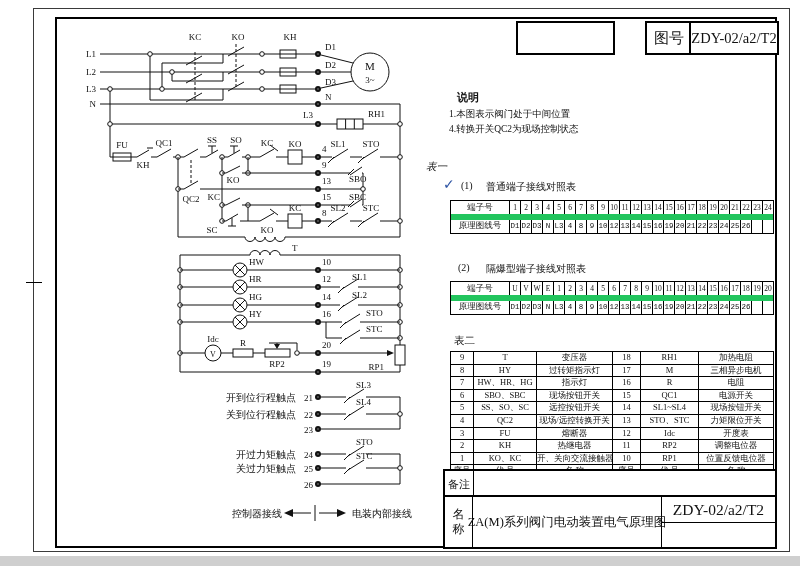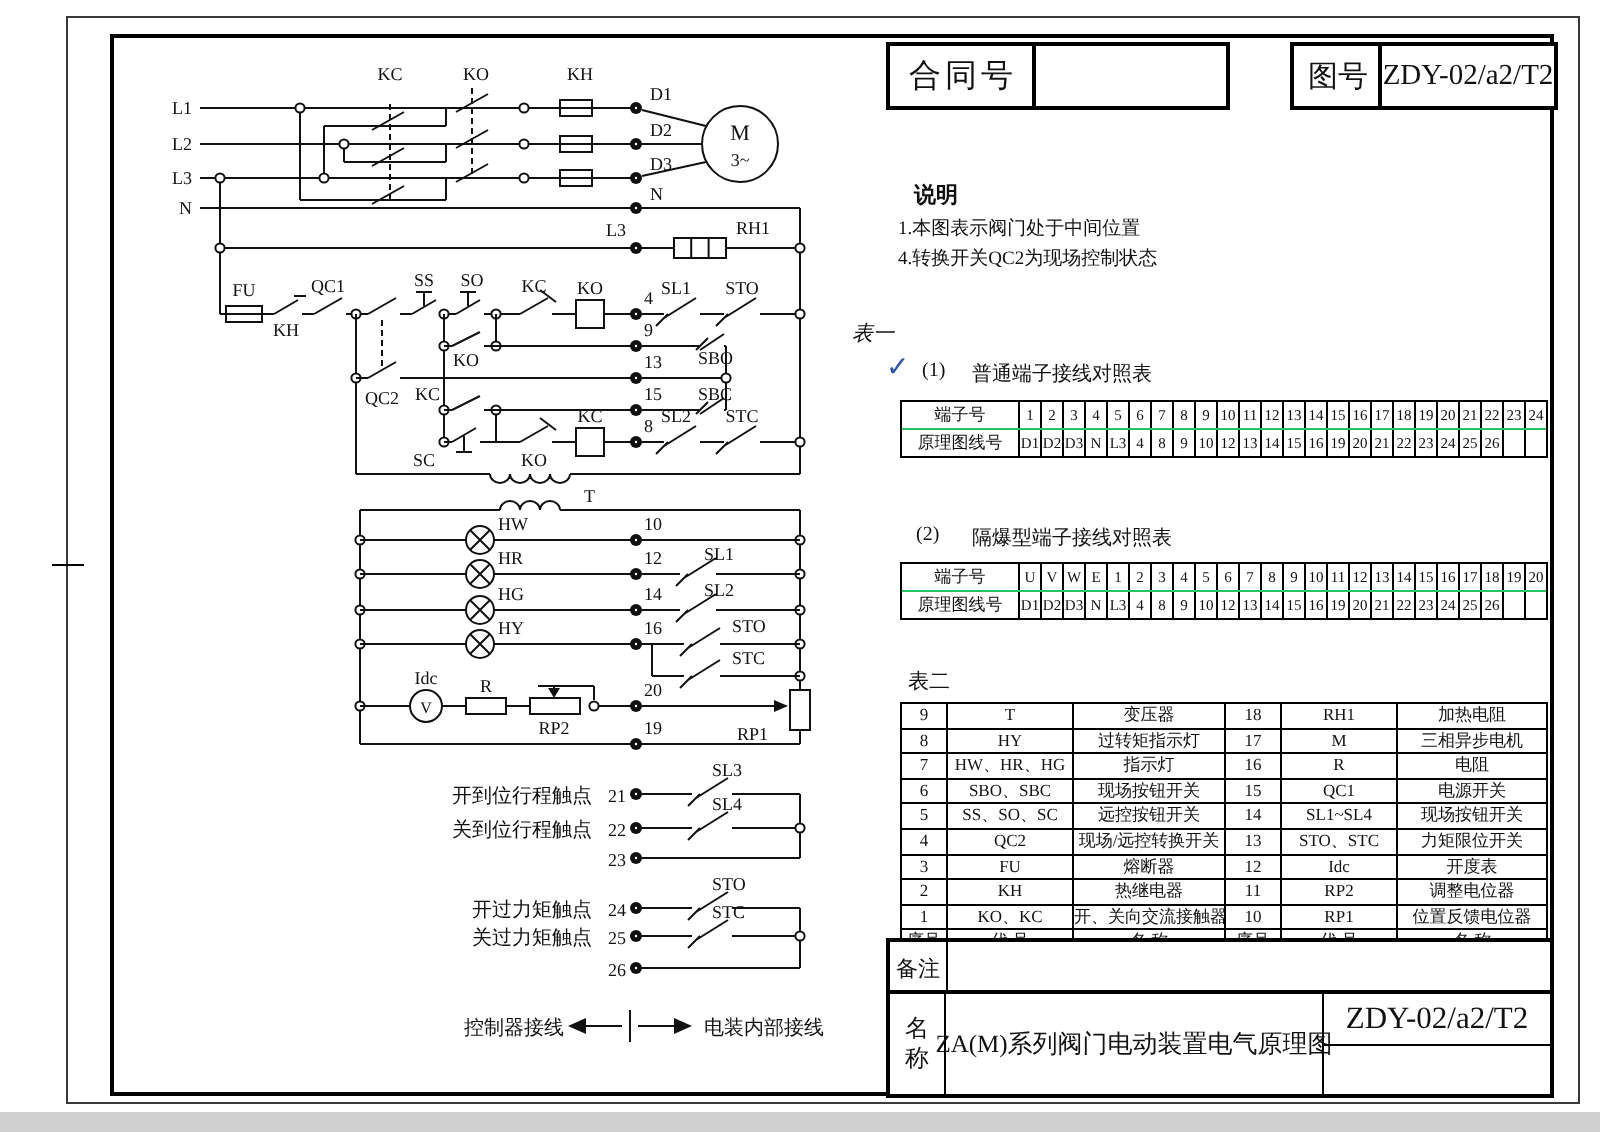--- a/index.html
+++ b/index.html
@@ -21,21 +21,21 @@
   .tbl-title{font-size:10.5px;}
   #t1-title{left:426px;top:160px;font-style:italic;}
   #t1-check{left:443px;top:176px;font-size:14px;font-weight:bold;font-family:"DejaVu Sans",sans-serif;}
   .subhead{font-size:10px;}
   #t1-sub1-no{left:461px;top:180px;} #t1-sub1-t{left:486px;top:180px;}
   #t1-sub2-no{left:458px;top:262px;} #t1-sub2-t{left:486px;top:262px;}
   #t2-title{left:454px;top:334px;}
   .term-table{width:322px;border:1px solid #000;background:#fff;}
   #term1{left:450px;top:200px;} #term2{left:450px;top:281px;}
   .trow{display:flex;height:13px;line-height:13px;}
-  .term-table .trow + .trow{border-top:1px solid #22c55e;}
+  .term-table .trow + .trow{border-top:6px solid #22c55e;font-family:Liberation Mono, monospace;}
   .tlabel{width:58px;text-align:center;font-size:8.5px;flex:none;}
   .tcells{display:flex;flex:1;}
   .tcells .tcell{flex:1;border-left:1px solid #000;text-align:center;font-size:7.5px;overflow:hidden;white-space:nowrap;}
   #comp-table{left:450px;top:351px;width:322px;border:1px solid #000;background:#fff;}
   #comp-table .trow{height:11.6px;line-height:11.6px;}
   #comp-table .trow + .trow{border-top:1px solid #000;}
   #comp-table .tcell{display:block;text-align:center;font-size:8.5px;overflow:hidden;white-space:nowrap;border-left:1px solid #000;}
   #comp-table .tcell:first-child{border-left:none;}
   #comp-table .tcell:nth-child(1){width:22px;}
   #comp-table .tcell:nth-child(2){width:62px;}
@@ -64,21 +64,20 @@
 </style>
 </head>
 <body>
 
 <div id="page">
 
   <div class="abs" id="outer-border"></div>
   <div class="abs" id="inner-frame"></div>
   <div class="abs" id="left-tick"></div>
 
-  <div class="abs box" id="contract-label">合同号</div>
   <div class="abs box" id="contract-value"></div>
   <div class="abs box" id="dwgno-label">图号</div>
   <div class="abs box" id="dwgno-value">ZDY-02/a2/T2</div>
 
   <div class="abs note-title">说明</div>
   <div class="abs note-item" id="note-1">1.本图表示阀门处于中间位置</div>
   <div class="abs note-item" id="note-2">4.转换开关QC2为现场控制状态</div>
 
   <div class="abs tbl-title" id="t1-title">表一</div>
   <div class="abs" id="t1-check" style="color:#2f55a4;">✓</div>

